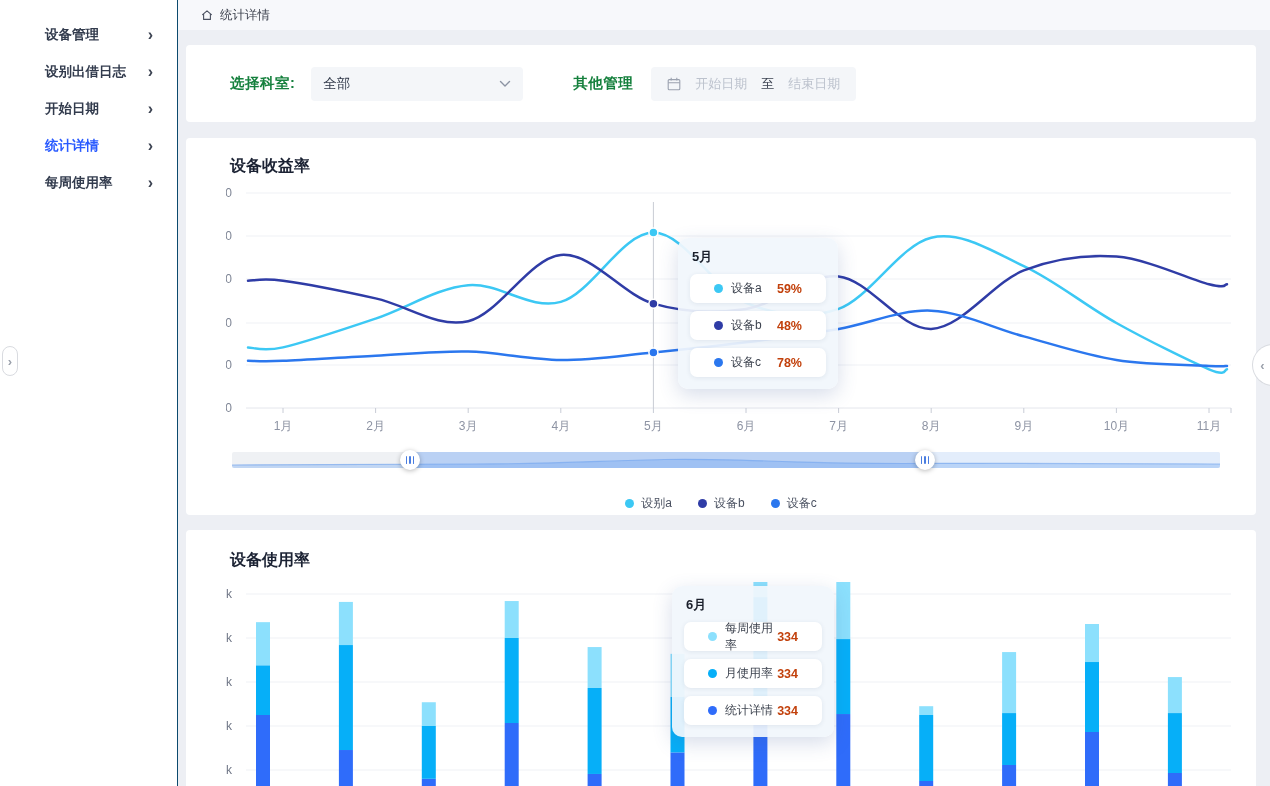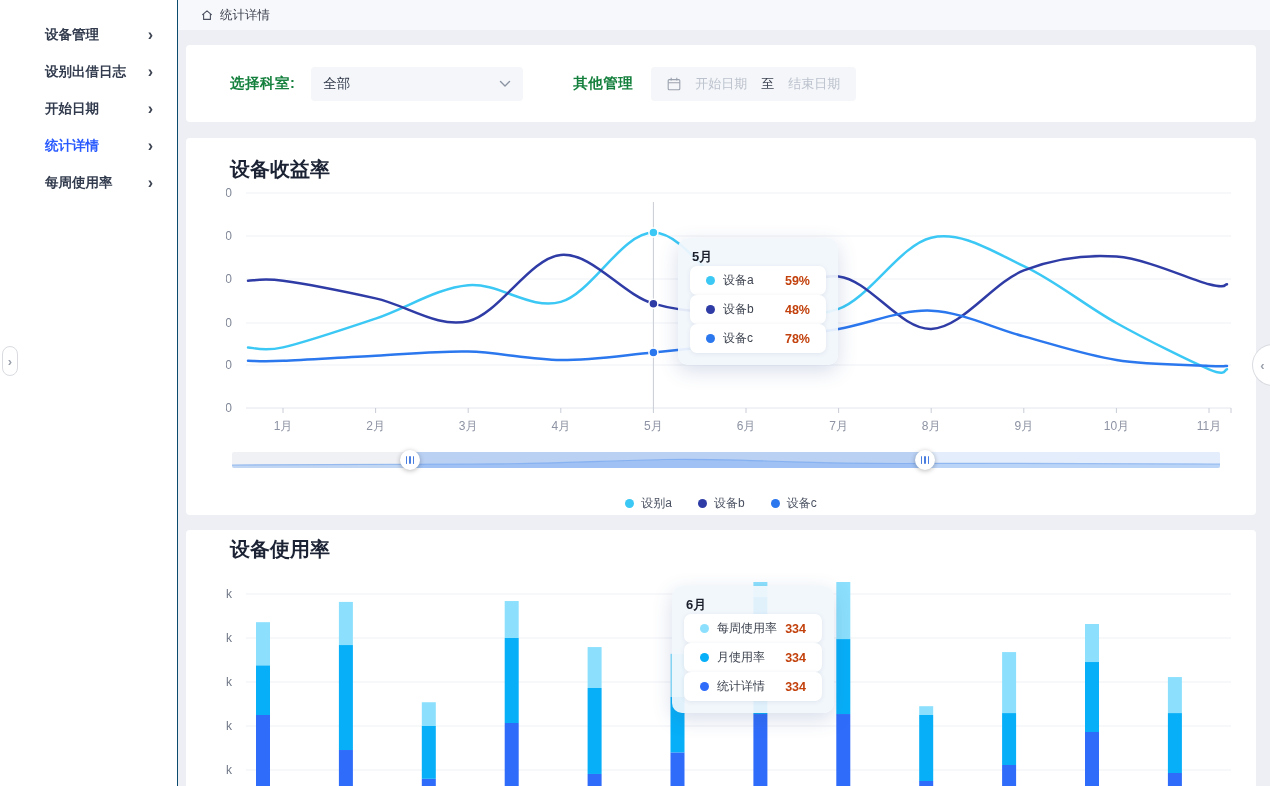--- a/index.html
+++ b/index.html
@@ -19,43 +19,43 @@
   .menu-item.active { color:#2a5bff; }
   
   .topbar { position:absolute; left:178px; top:0; right:0; height:30px; background:#f7f8fb;
             display:flex; align-items:center; padding-left:22px; }
   .breadcrumb { display:flex; align-items:center; gap:6px; font-size:12.5px; color:#3a3f4c; }
   
   .card { position:absolute; background:#fff; border-radius:4px; }
   #filterCard { left:186px; top:45px; width:1070px; height:77px; display:flex; align-items:center; padding-left:44px; }
   #chartCard1 { left:186px; top:138px; width:1070px; height:377px; }
   #chartCard2 { left:186px; top:530px; width:1070px; height:300px; }
-  .card-title { position:absolute; left:44px; font-size:20px; font-weight:700; color:#1b2233; }
+  .card-title { position:absolute; left:44px; font-size:16px; font-weight:700; color:#1b2233; }
   
   .f-label { font-size:14.5px; font-weight:700; color:#15803d; letter-spacing:.5px; }
   .select-box { margin-left:16px; width:212px; height:34px; background:#f4f6f9; border-radius:4px;
                 display:flex; align-items:center; justify-content:space-between; padding:0 12px;
                 font-size:13.5px; color:#31394a; cursor:pointer; }
   .time-label { margin-left:50px; }
   .date-picker { margin-left:18px; height:34px; background:#f4f6f9; border-radius:4px;
                  display:flex; align-items:center; gap:14px; padding:0 16px; cursor:pointer; }
   .ph { font-size:13px; color:#bcc2cd; }
   .date-to { font-size:13px; color:#3c4352; }
   
   .chart-svg { position:absolute; left:40px; }
   #lineChart { top:48px; width:1010px; height:250px; }
   #barChart  { top:52px; width:1010px; height:232px; }
   
   .tooltip { position:absolute; border-radius:10px; background:rgba(241,246,252,.93);
              box-shadow:0 6px 20px rgba(55,85,150,.20); padding:10px 12px 12px; z-index:4; }
   #tooltip1 { left:492px; top:100px; width:160px; }
   #tooltip2 { left:486px; top:56px; width:162px; }
   .tt-header { font-size:13px; font-weight:700; color:#1a1f2b; padding-left:2px; }
-  .tt-row { background:#fff; border-radius:7px; height:29px; display:flex;
-            align-items:center; padding:0 16px; box-shadow:0 1px 5px rgba(31,56,88,.09); }
+  .tt-row { background:#fff; border-radius:7px; height:29px; margin-top:8px; display:flex;
+            align-items:center; padding:0 24px; box-shadow:0 1px 5px rgba(31,56,88,.09); }
   .tt-dot { width:9px; height:9px; border-radius:50%; margin-right:8px; flex:none; }
   .tt-label { font-size:12px; color:#3d434f; flex:1; }
   .tt-value { font-size:12.5px; font-weight:700; color:#c2410c; }
   
   .brush { position:absolute; left:46px; top:314px; width:988px; height:16px; }
   .brush-track { position:absolute; inset:0; background:#eff1f4; border-radius:2px; overflow:hidden; }
   .brush-right { position:absolute; left:693px; right:0; top:0; bottom:0; background:#e3edfb; }
   .brush-sel { position:absolute; left:178px; width:515px; top:0; bottom:0; background:rgba(112,164,242,.42); }
   .brush-wave { position:absolute; inset:0; width:100%; height:100%; }
   .brush-handle { position:absolute; top:-2px; width:20px; height:20px; background:#fff; border-radius:50%;
@@ -226,21 +226,21 @@
         <span>设备b</span>
       </div>
       <div class="legend-item">
         <span class="legend-dot" style="background: rgb(43, 119, 238);"></span>
         <span>设备c</span>
       </div>
     </div>
 </div>
 
 <div class="card" id="chartCard2">
-  <div class="card-title" style="top:6px">设备使用率</div>
+  <div class="card-title" style="top:20px">设备使用率</div>
   <svg id="barChart" class="chart-svg" viewBox="0 0 1010 232">
       <line x1="20" y1="188" x2="1005" y2="188" stroke="#eff1f5" stroke-width="1"></line>
       <text x="6" y="192" text-anchor="end" font-size="12" fill="#6f7686">0.5k</text>
       <line x1="20" y1="144" x2="1005" y2="144" stroke="#eff1f5" stroke-width="1"></line>
       <text x="6" y="148" text-anchor="end" font-size="12" fill="#6f7686">1.0k</text>
       <line x1="20" y1="100" x2="1005" y2="100" stroke="#eff1f5" stroke-width="1"></line>
       <text x="6" y="104" text-anchor="end" font-size="12" fill="#6f7686">1.5k</text>
       <line x1="20" y1="56" x2="1005" y2="56" stroke="#eff1f5" stroke-width="1"></line>
       <text x="6" y="60" text-anchor="end" font-size="12" fill="#6f7686">2.0k</text>
       <line x1="20" y1="12" x2="1005" y2="12" stroke="#eff1f5" stroke-width="1"></line>

